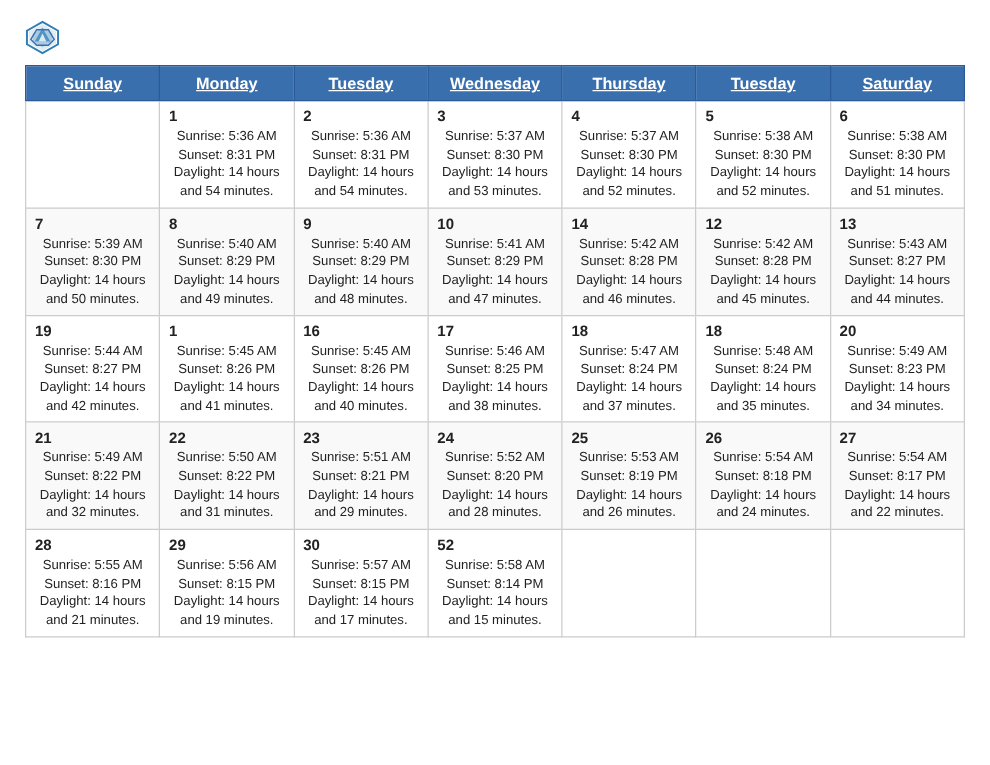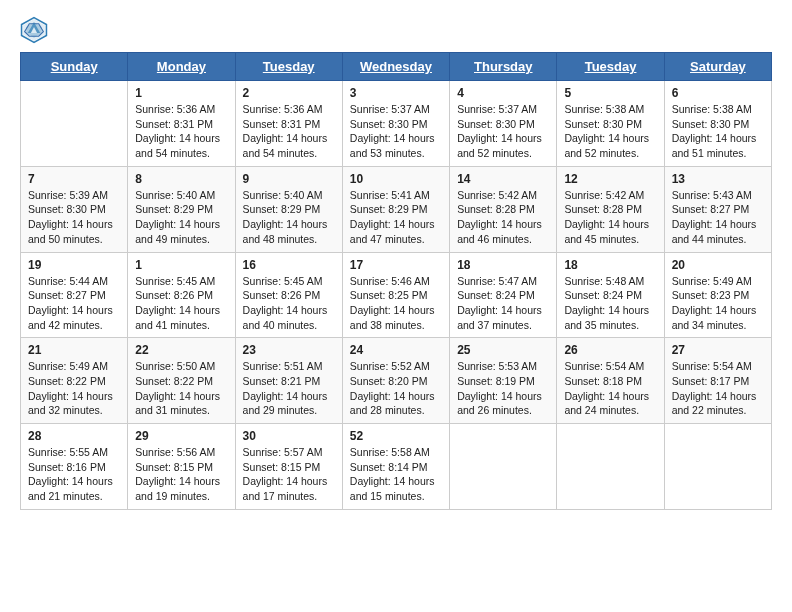--- a/index.html
+++ b/index.html
@@ -77,20 +77,21 @@
     .day-number {
       font-weight: bold;
       font-size: 12px;
       display: block;
       margin-bottom: 2px;
     }
     .day-info {
       line-height: 1.4;
       font-size: 10.5px;
       color: #222;
+      text-align: center;
     }
     .empty-cell {
       background: #f9f9f9;
     }
     tr:nth-child(even) td {
       background: #f9f9f9;
     }
     tr:nth-child(odd) td {
       background: #fff;
     }

